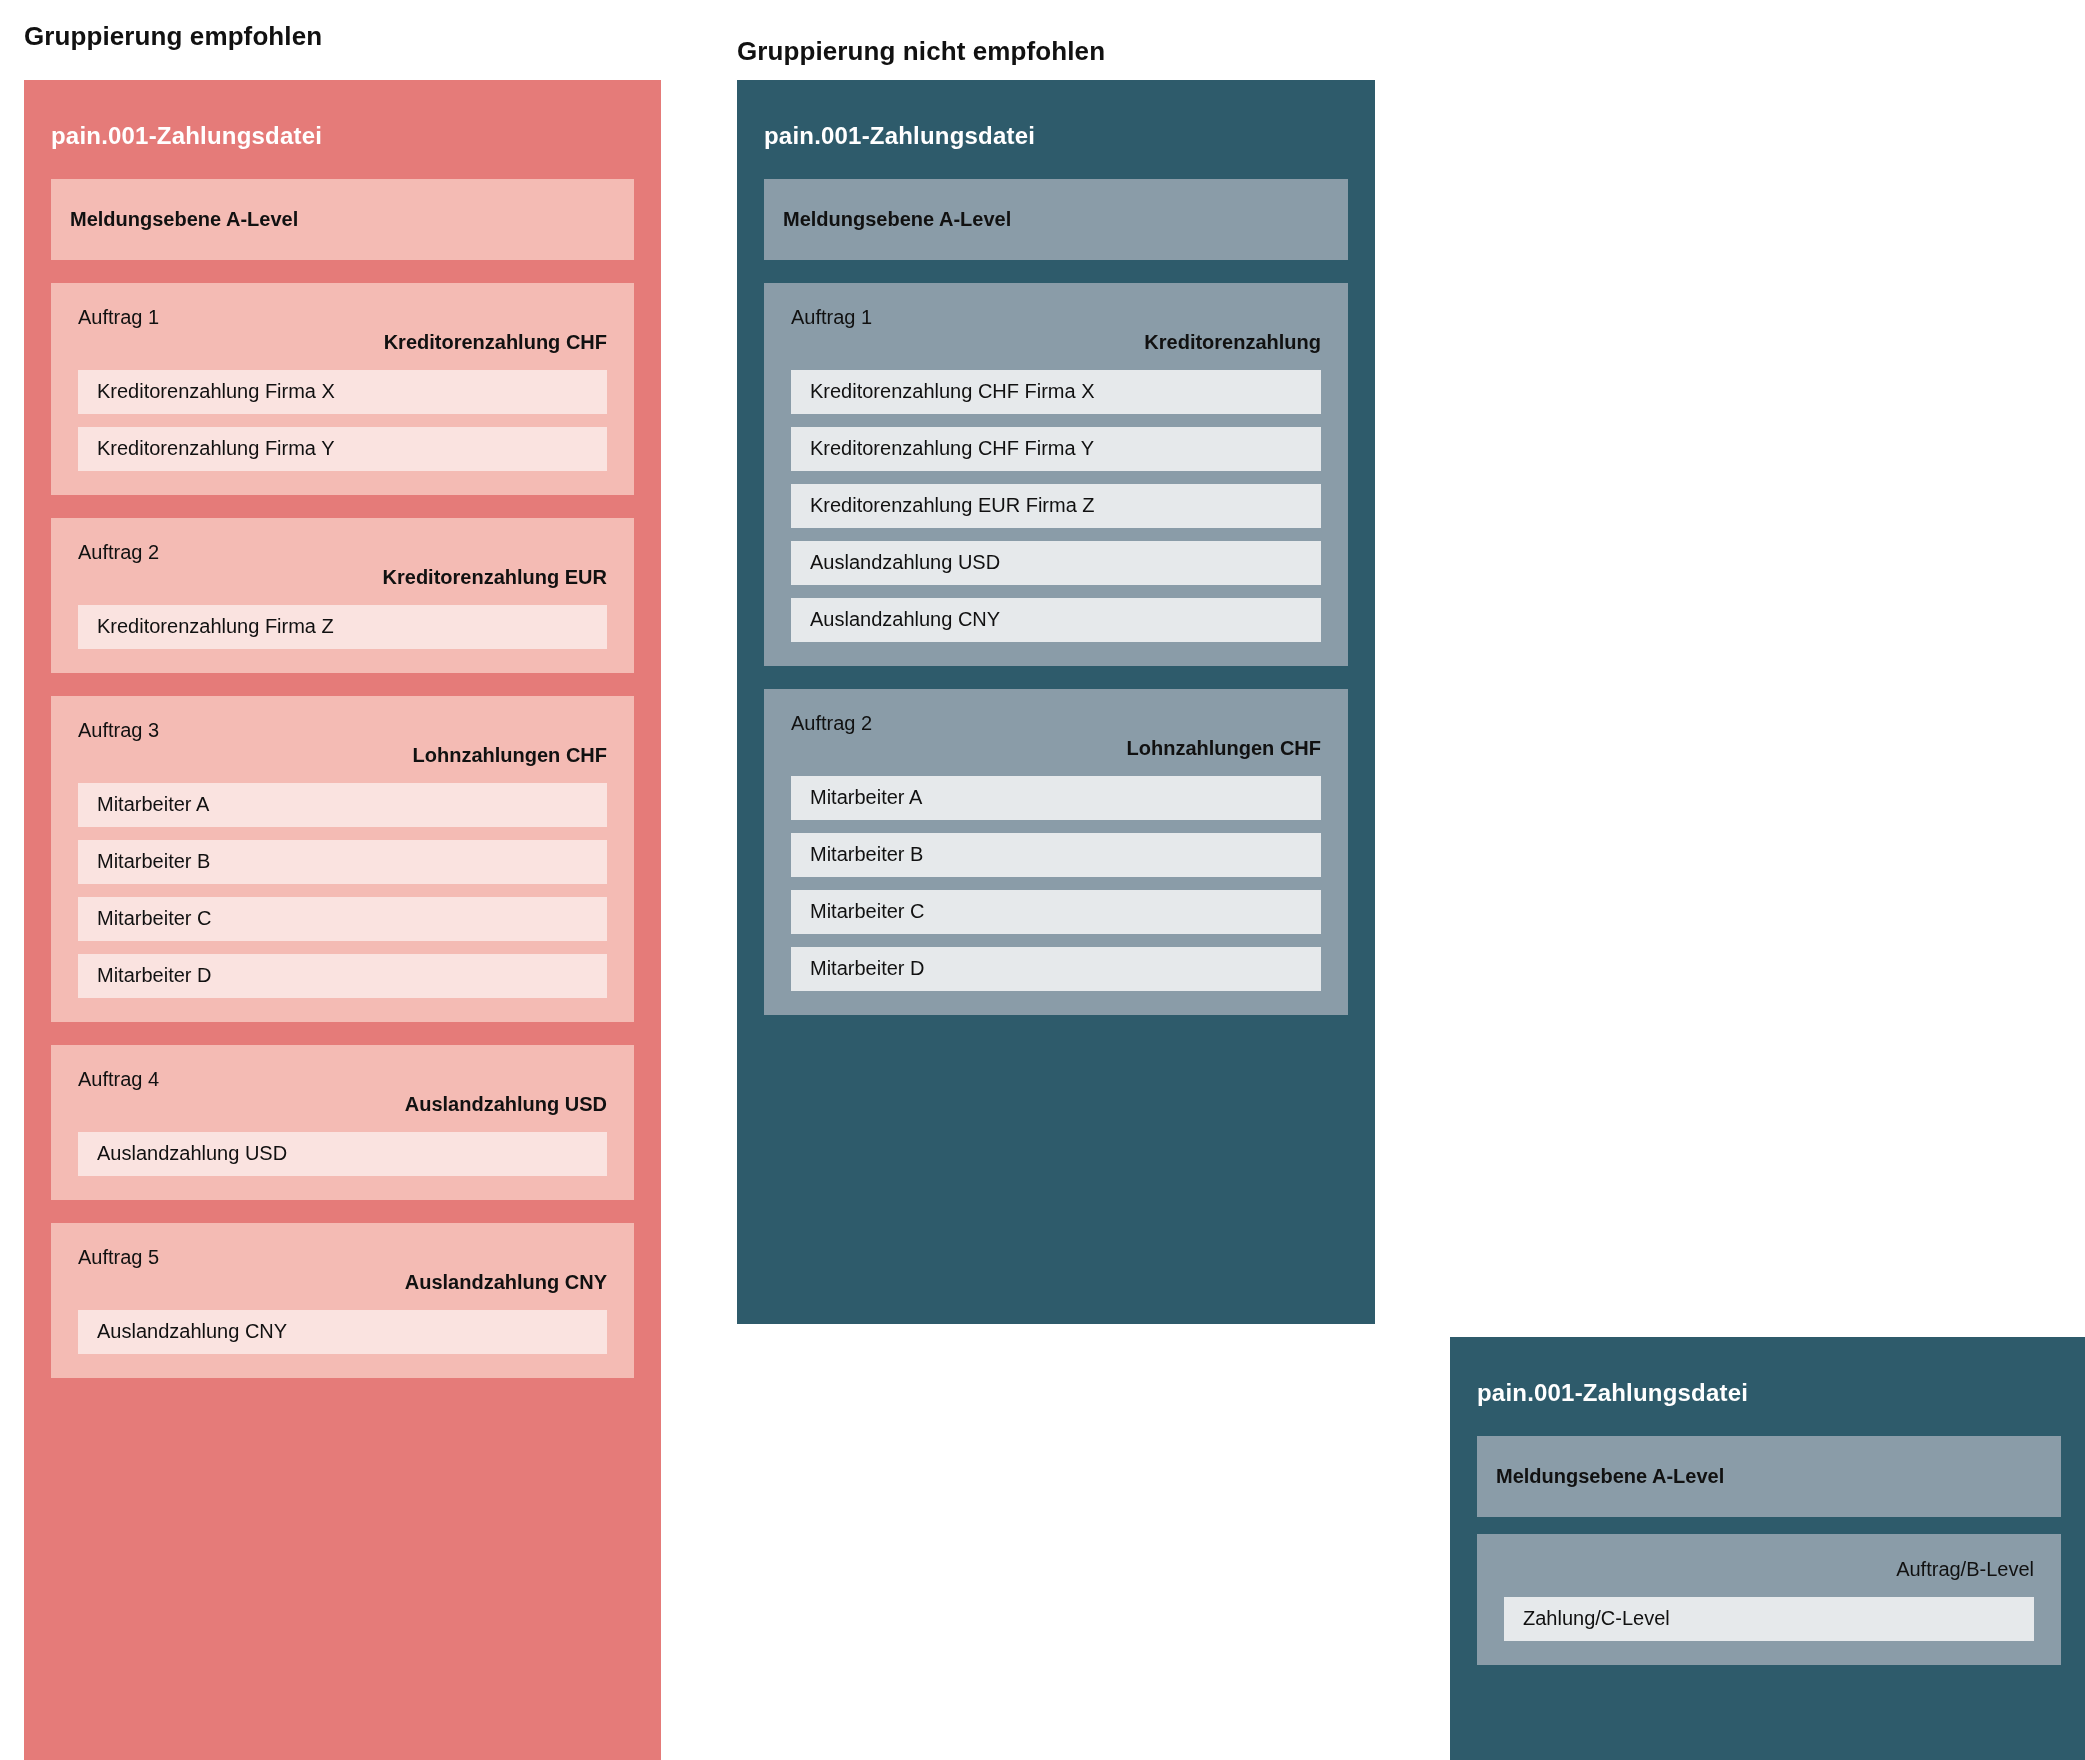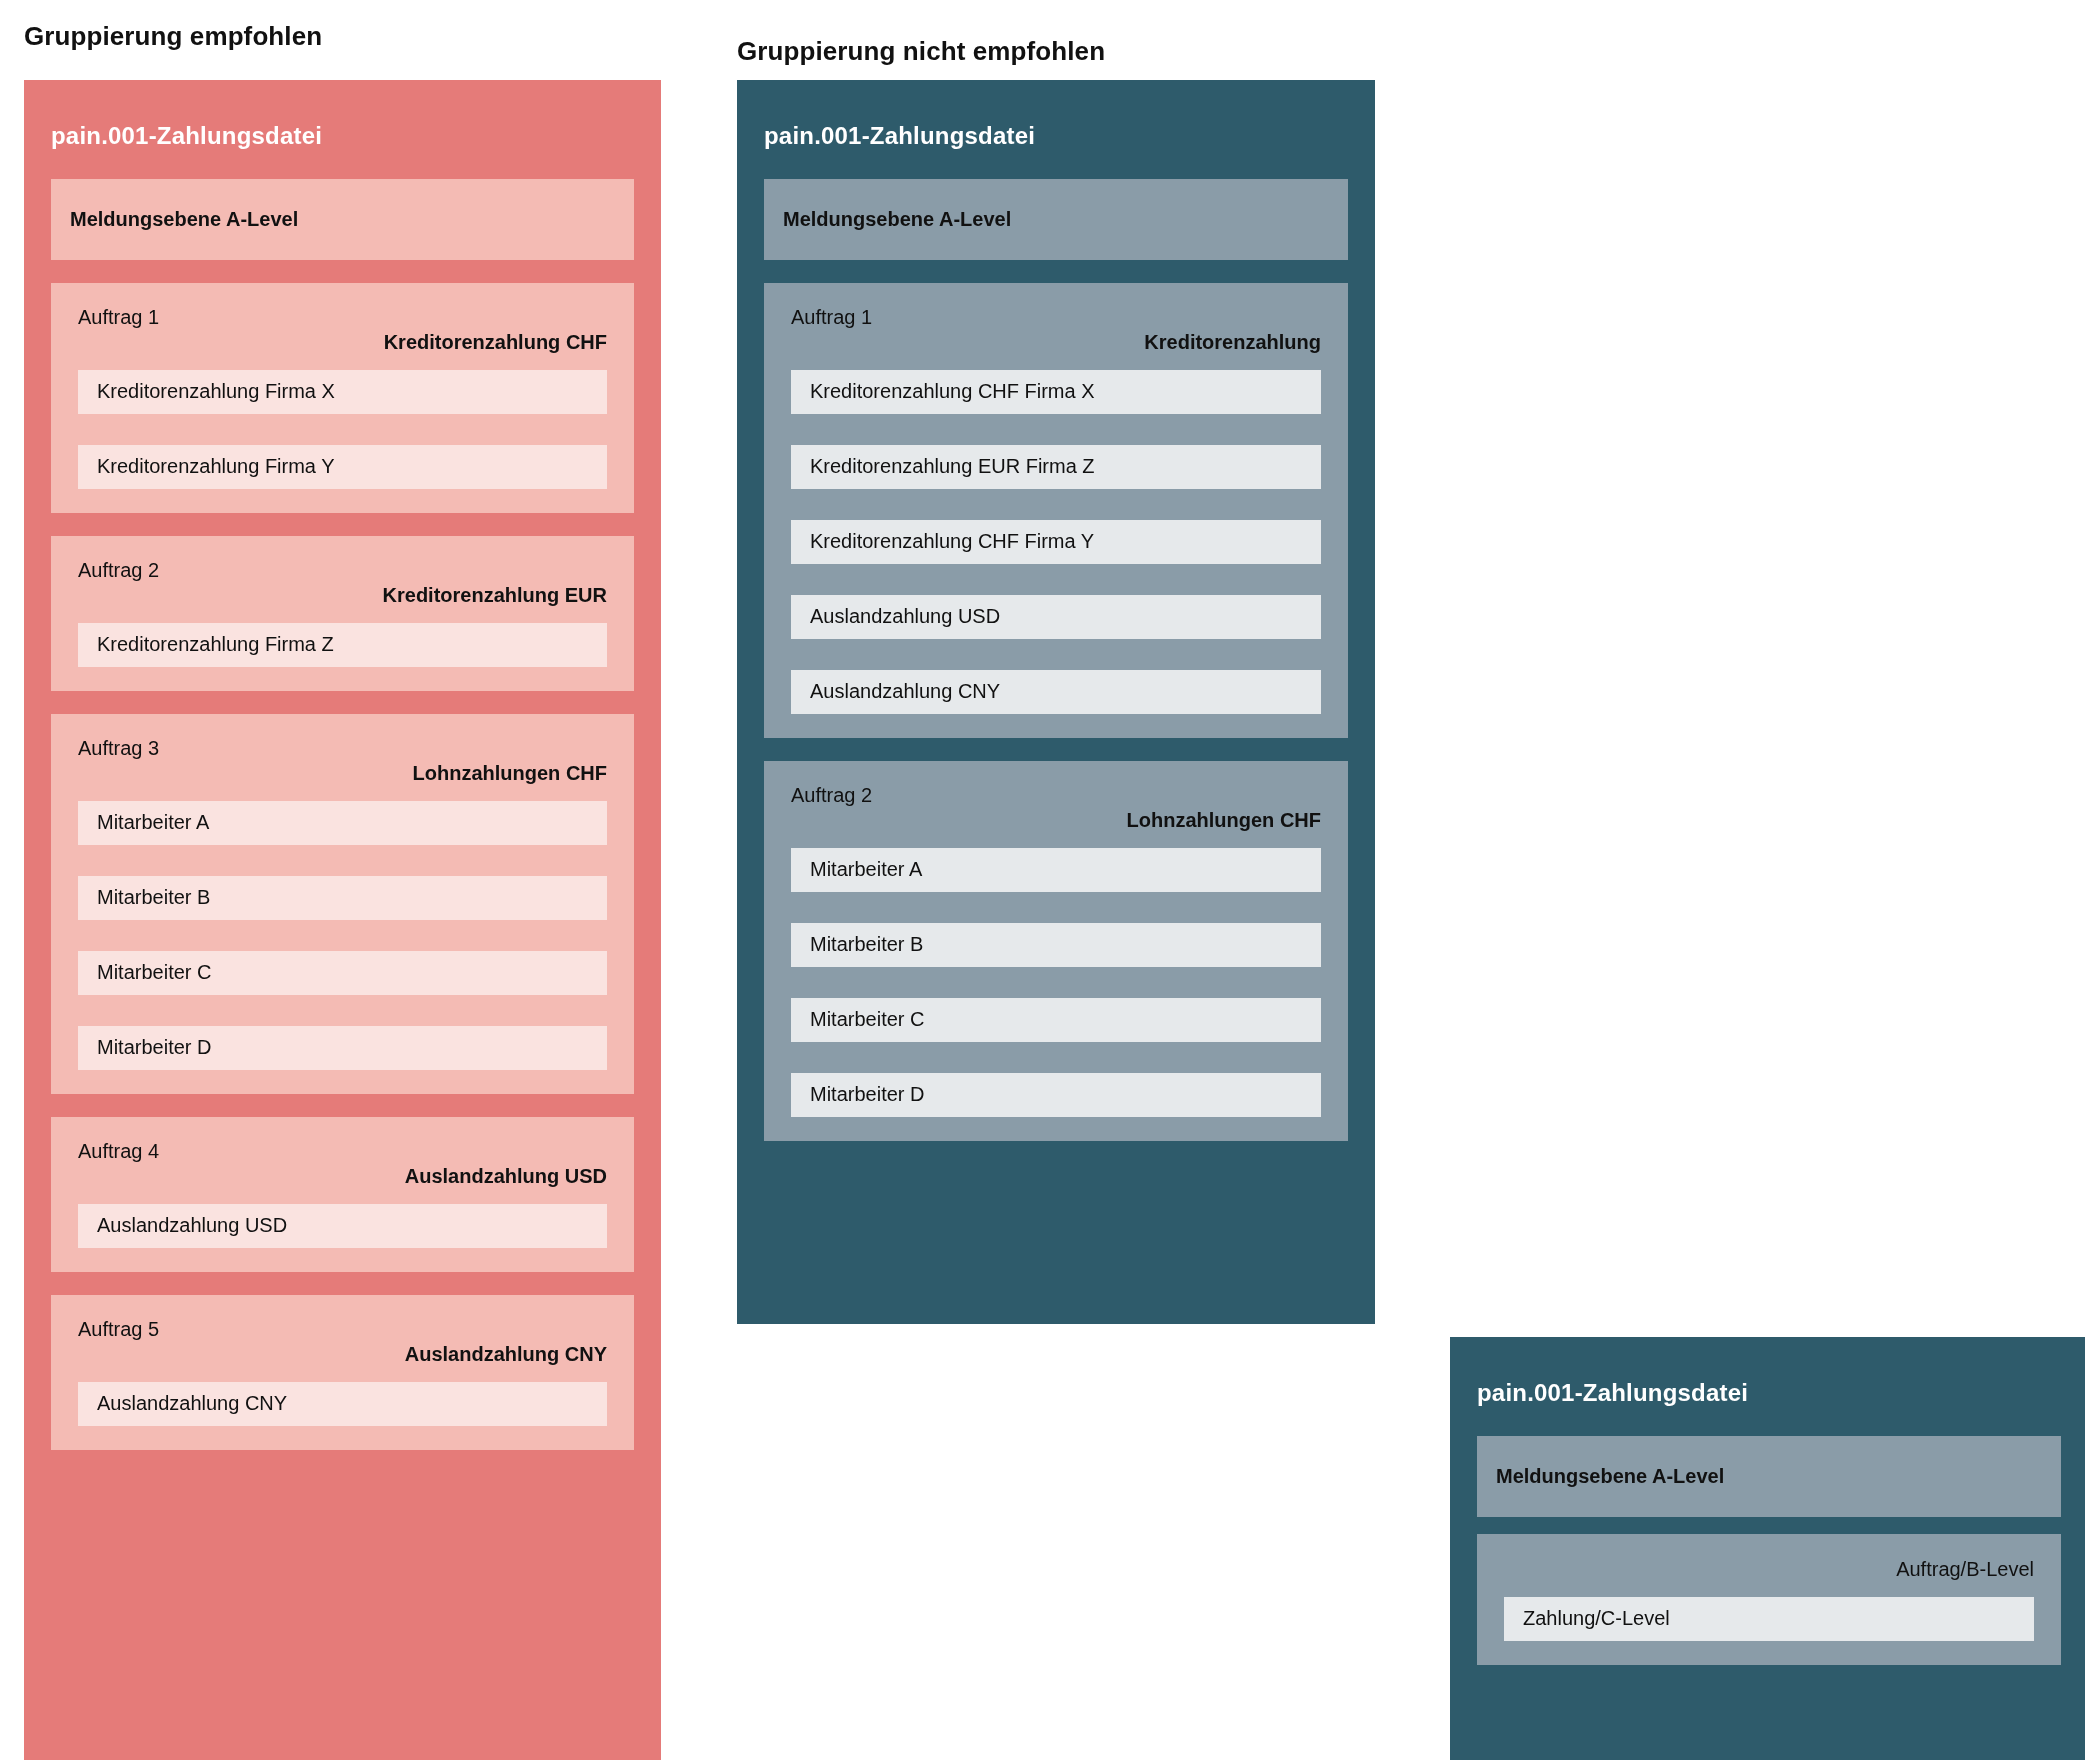--- a/index.html
+++ b/index.html
@@ -109,21 +109,21 @@
   
   .payment-row {
     box-sizing: border-box;
     padding: 0 19px;
     height: 44px;
     display: flex;
     align-items: center;
     font-size: 20px;
     font-weight: normal;
     color: #111111;
-    margin-bottom: 31px;
+    margin-bottom: 13px;
   }
   .payment-row:last-child { margin-bottom: 0; text-align: center; }
   .red  .payment-row { background: #FAE3E0; }
   .teal .payment-row { background: #E6E9EB; }
 
   
   #panel-legend .a-level { margin-bottom: 17.4px; }
   #panel-legend .order-block { margin-bottom: 0; }
 </style>
 </head>
@@ -178,22 +178,22 @@
 <div id="panel-not-recommended" class="file-panel teal">
 
   <div class="file-title">pain.001-Zahlungsdatei</div>
 
   <div class="a-level">Meldungsebene A-Level</div>
 
   <div class="order-block">
     <div class="order-index">Auftrag 1</div>
     <div class="order-title">Kreditorenzahlung</div>
     <div class="payment-row">Kreditorenzahlung CHF Firma X</div>
+    <div class="payment-row">Kreditorenzahlung CHF Firma Y</div>
     <div class="payment-row">Kreditorenzahlung EUR Firma Z</div>
-    <div class="payment-row">Kreditorenzahlung CHF Firma Y</div>
     <div class="payment-row">Auslandzahlung USD</div>
     <div class="payment-row">Auslandzahlung CNY</div>
   </div>
 
   <div class="order-block">
     <div class="order-index">Auftrag 2</div>
     <div class="order-title">Lohnzahlungen CHF</div>
     <div class="payment-row">Mitarbeiter A</div>
     <div class="payment-row">Mitarbeiter B</div>
     <div class="payment-row">Mitarbeiter C</div>

